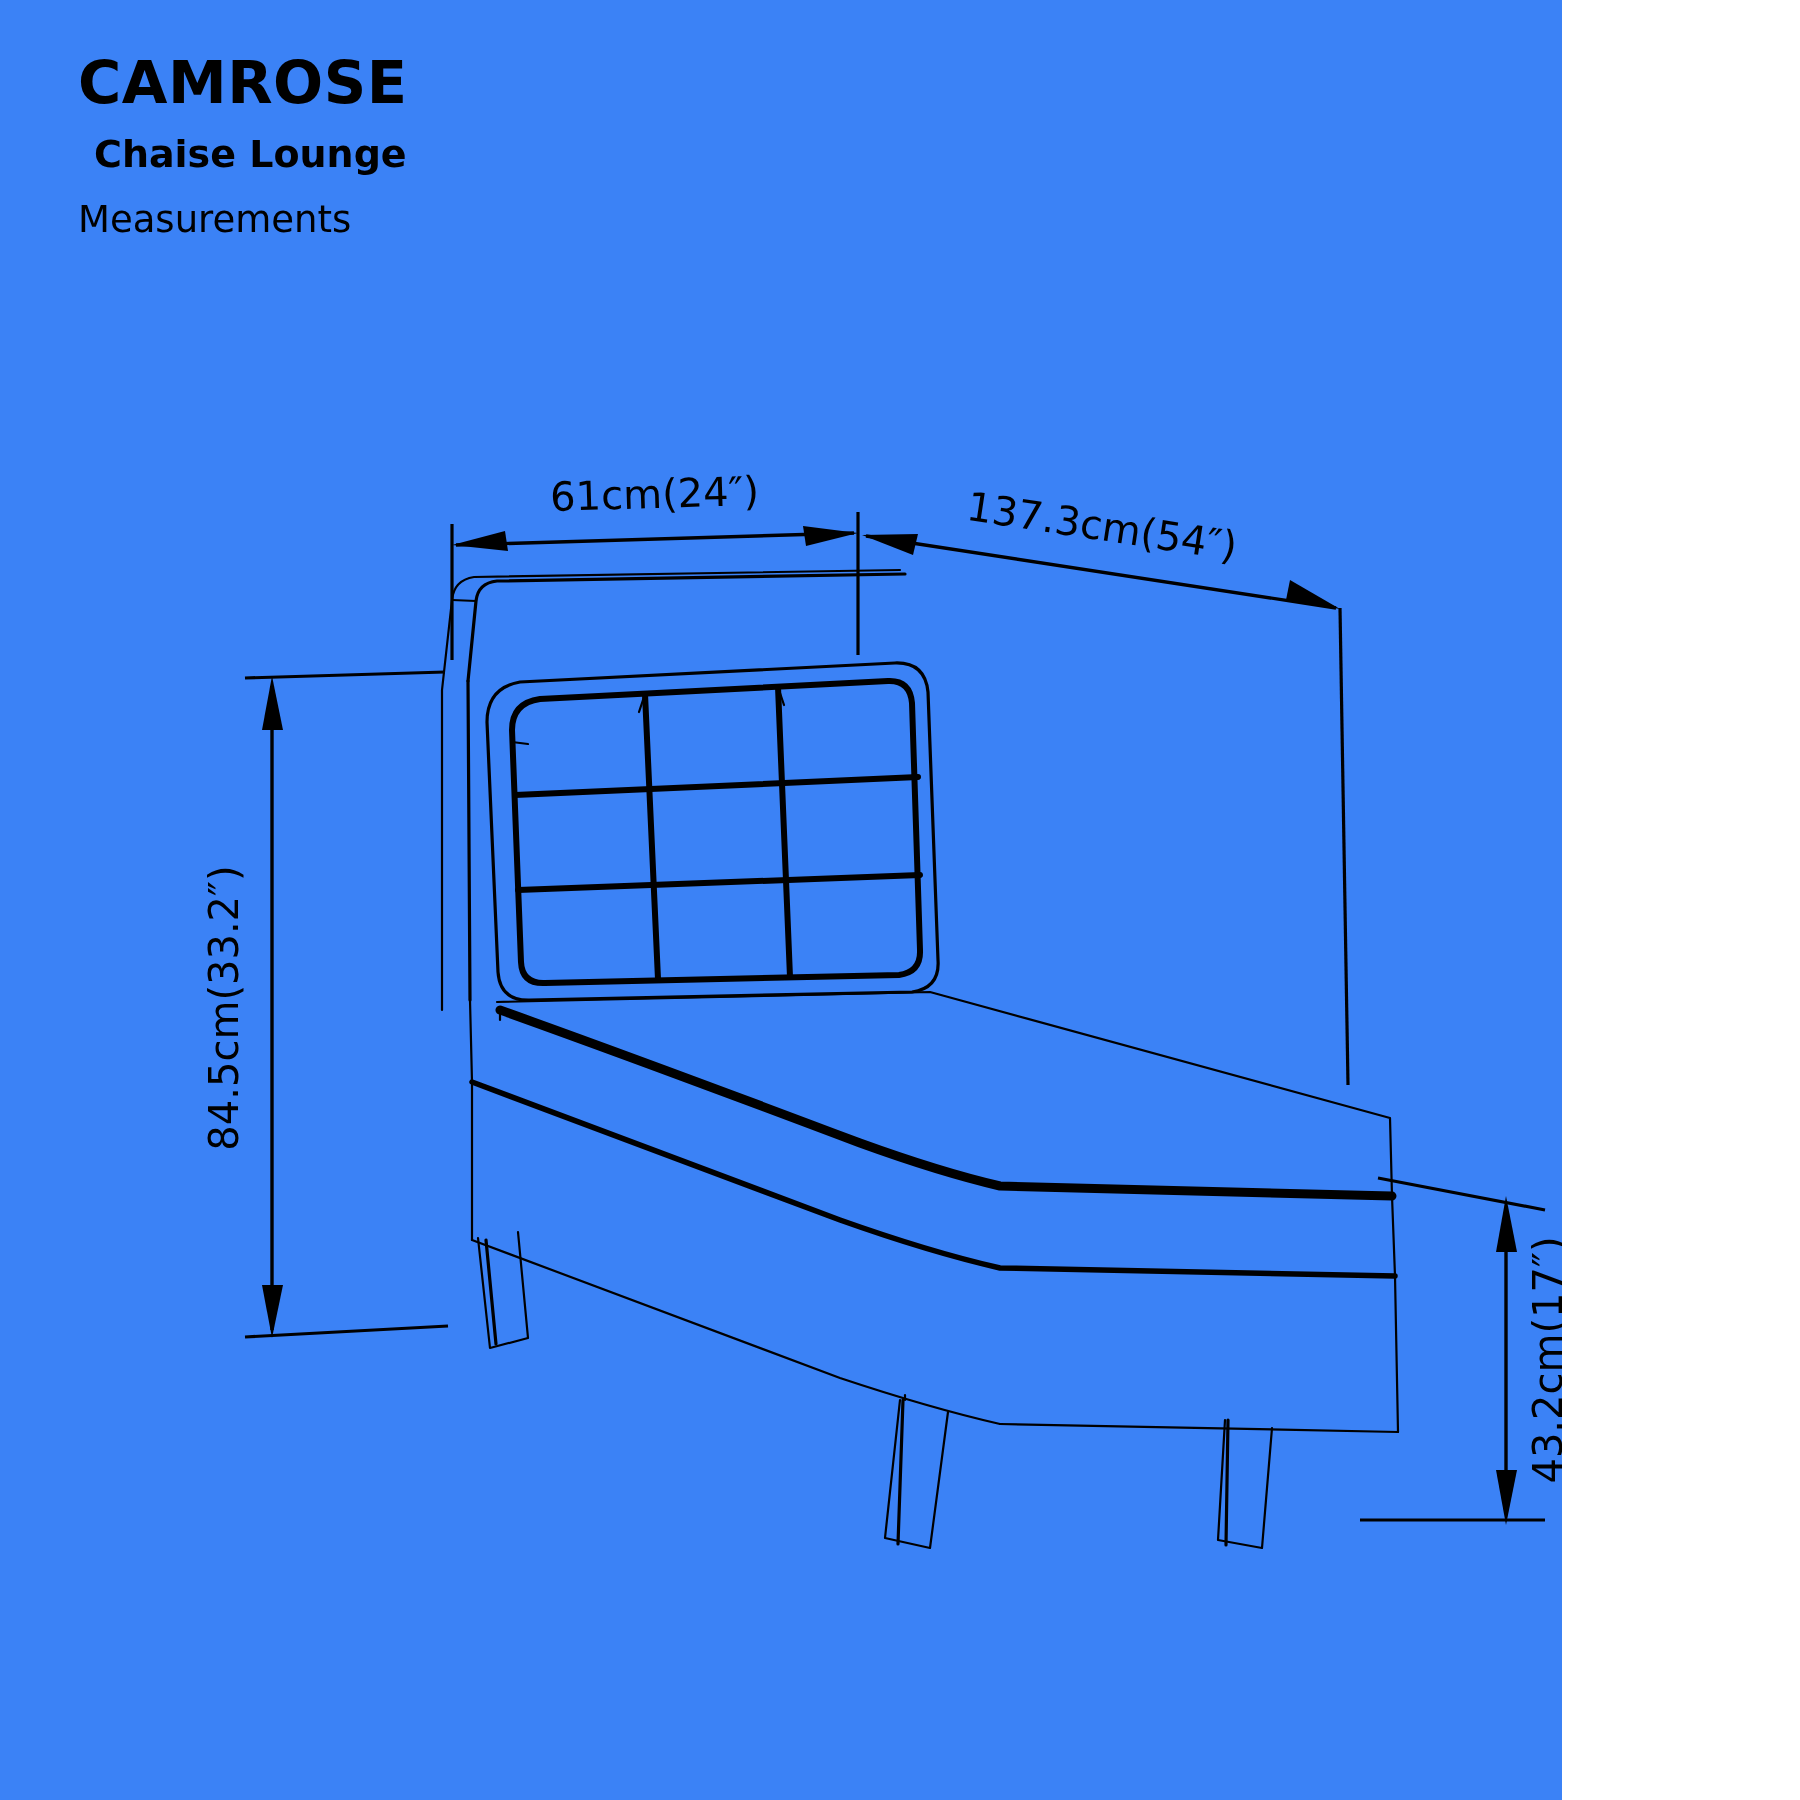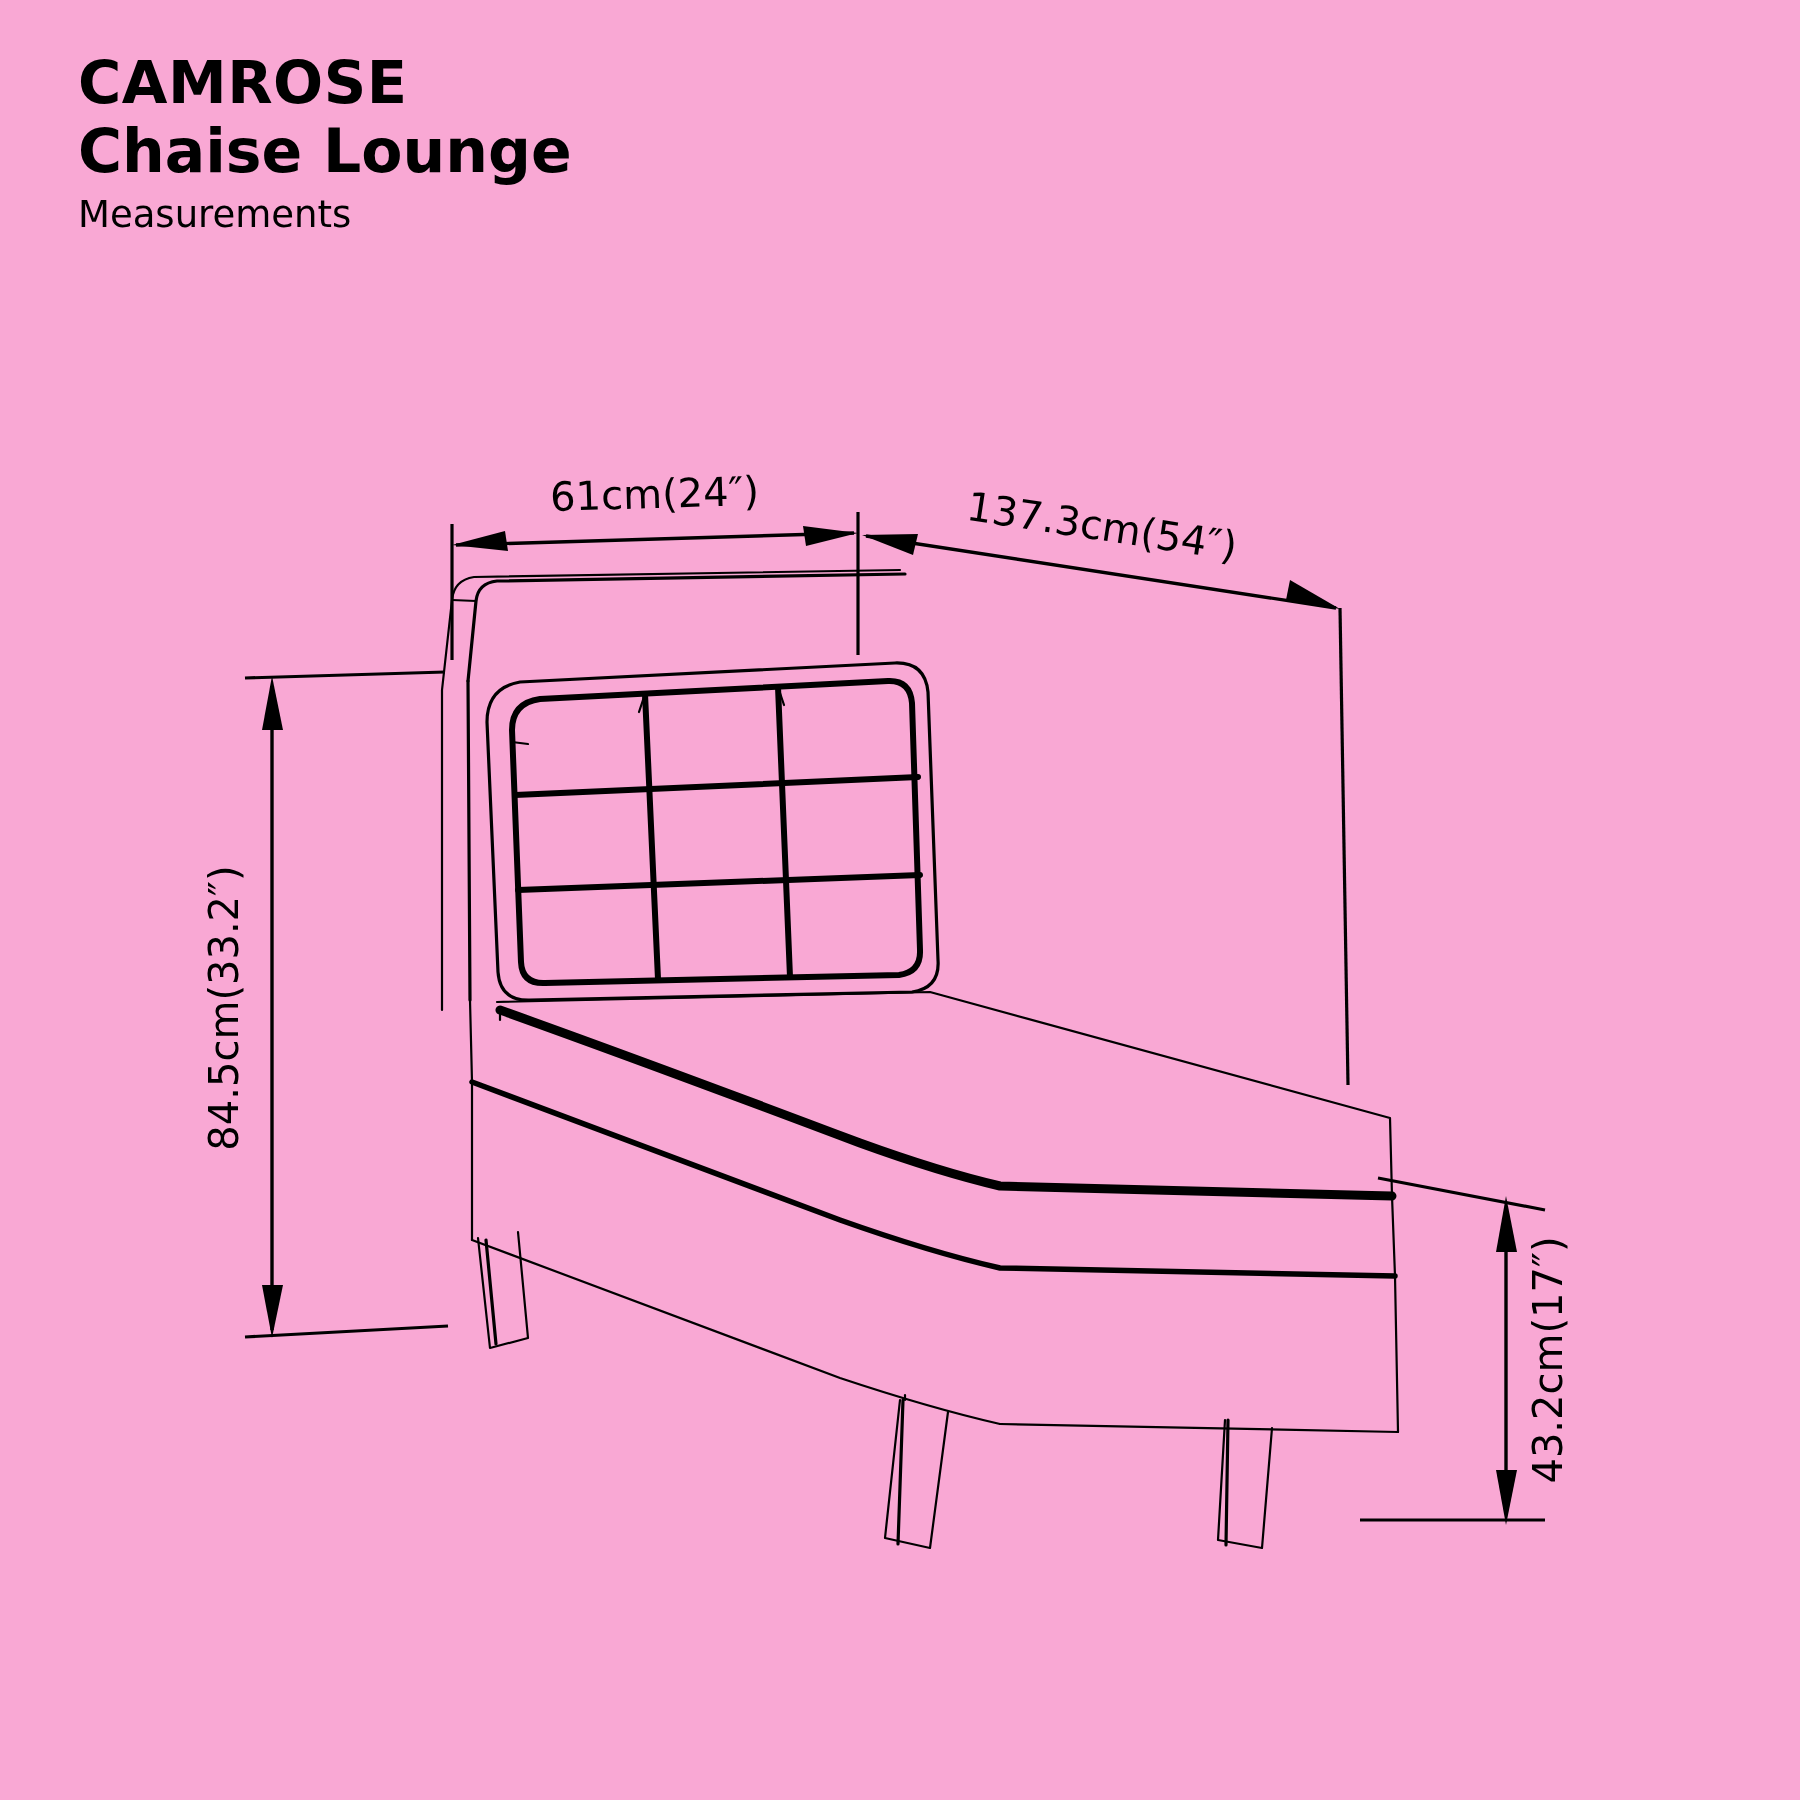--- a/index.html
+++ b/index.html
@@ -2,23 +2,23 @@
 <html><head>
 <meta charset="utf-8">
 <style>
   html, body {
     margin: 0;
     padding: 0;
     background: #ffffff;
   }
   #page {
     position: relative;
-    width: 1800px;
+    width: 1562px;
     height: 1800px;
-    background: #f9a8d4;
+    background: #3b82f6;
     overflow: hidden;
     font-family: "DejaVu Sans", "Liberation Sans", sans-serif;
   }
 
   
   #title-block {
     position: absolute;
     left: 78px;
     top: 52px;
     width: 800px;
@@ -29,24 +29,24 @@
     font-size: 59px;
     letter-spacing: 0.5px;
     color: #000000;
     line-height: 1.06;
     margin: 0;
     white-space: nowrap;
   }
   #product-type {
     font-family: "DejaVu Sans", "Liberation Sans", sans-serif;
     font-weight: bold;
-    font-size: 60px;
+    font-size: 38px;
     color: #000000;
     line-height: 1.22;
-    margin: 0;
+    margin: 16px;
     white-space: nowrap;
   }
   #sheet-subtitle {
     font-family: "DejaVu Sans", "Liberation Sans", sans-serif;
     font-weight: normal;
     font-size: 37px;
     color: #000000;
     line-height: 1.45;
     margin: 0;
     white-space: nowrap;

